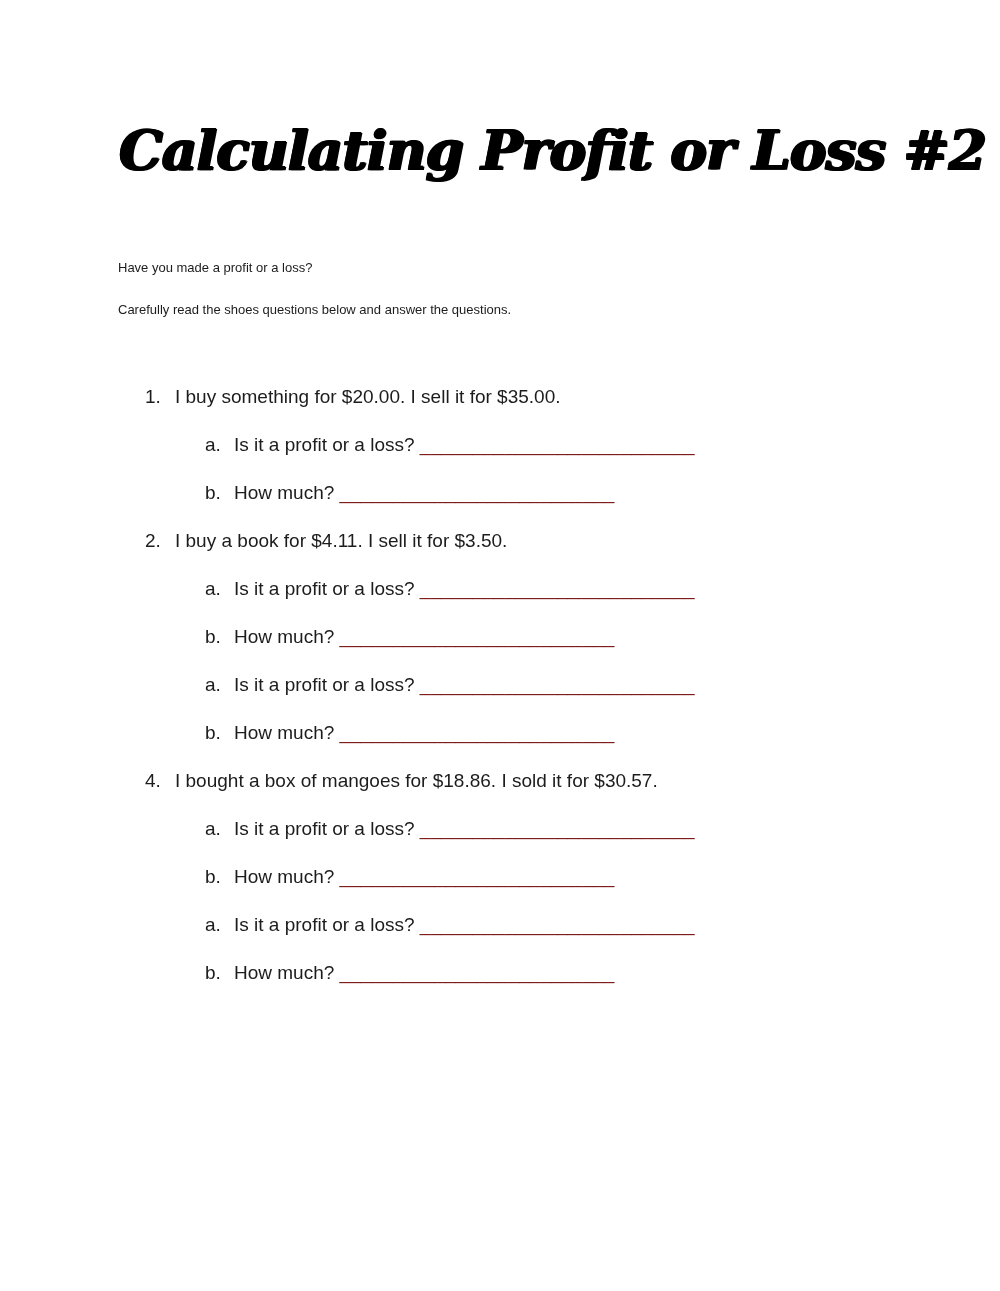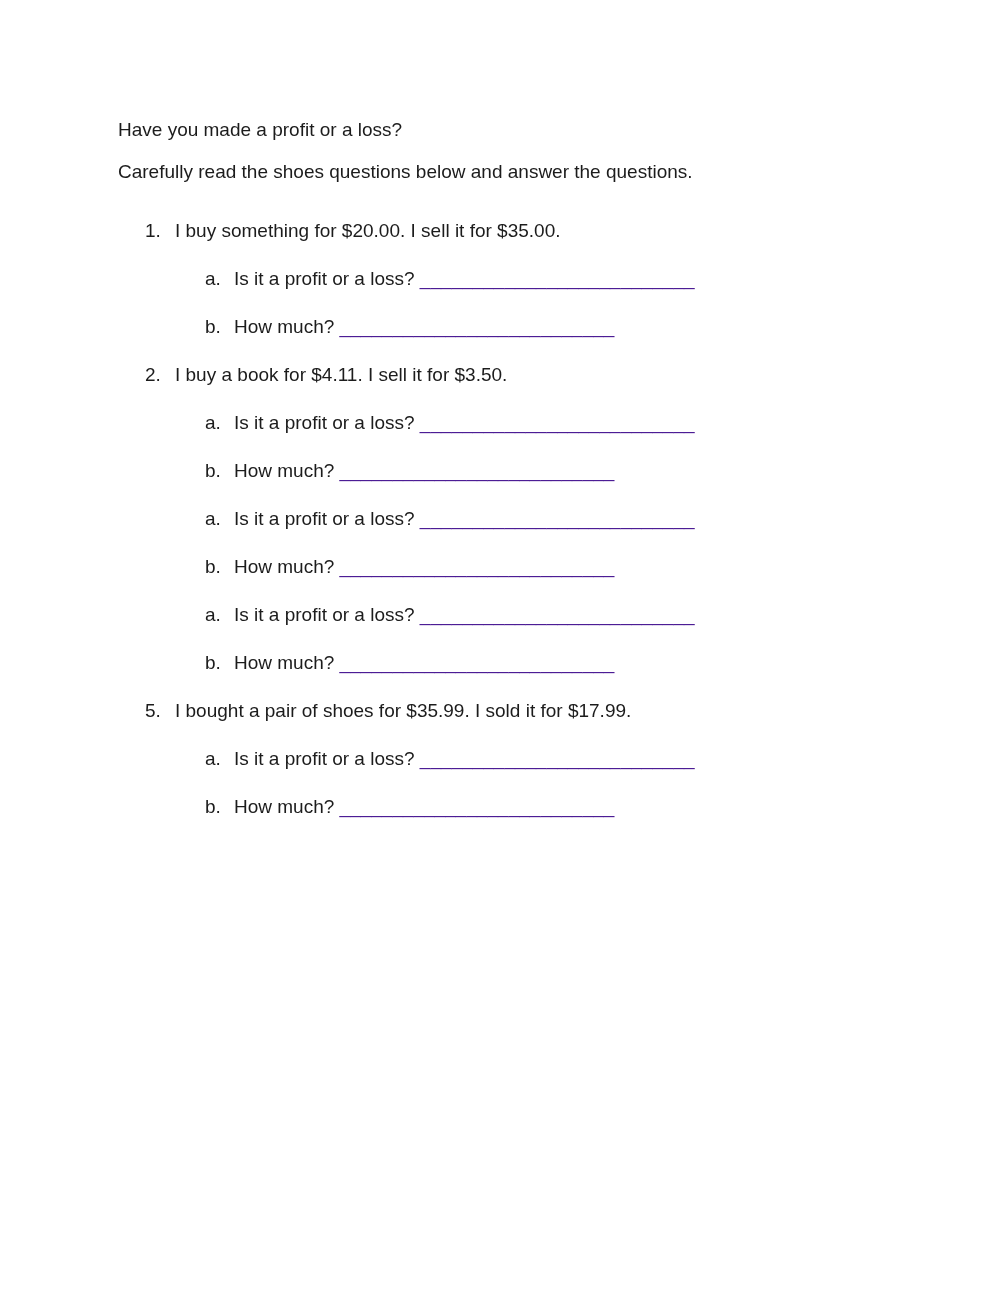--- a/index.html
+++ b/index.html
@@ -23,27 +23,27 @@
     font-weight: bold;
     font-size: 55px;
     line-height: 63px;
     letter-spacing: -1px;
     color: #000000;
     text-shadow: 1.4px 0 0 #000, 2.4px 0.6px 0 #000, 0 1px 0 #000;
     white-space: nowrap;
     margin-bottom: 75px;
   }
   .intro-line {
-    font-size: 19px;
+    font-size: 13px;
     line-height: 23px;
     margin-bottom: 19px;
     color: #1c1c1c;
   }
   .questions {
-    margin-top: 36px;
+    margin-top: 64px;
   }
   .q-line {
     font-size: 19px;
     line-height: 24px;
     margin-bottom: 24px;
     padding-left: 27px;
     white-space: nowrap;
   }
   .q-num {
     display: inline-block;
@@ -55,28 +55,29 @@
     margin-bottom: 24px;
     padding-left: 87px;
     white-space: nowrap;
   }
   .sub-letter {
     display: inline-block;
     width: 29px;
   }
   .blank {
     letter-spacing: 0;
-    color: #4c1d95;
+    color: #7f1d1d;
   }
 </style>
 </head>
 <body>
 
 <div class="page">
 
+  <h1 class="title">Calculating Profit or Loss #2</h1>
 
   <p class="intro-line">Have you made a profit or a loss?</p>
   <p class="intro-line">Carefully read the shoes questions below and answer the questions.</p>
 
   <div class="questions">
 
     <div>
       <div class="q-line">
         <span class="q-num">1.</span><span>I buy something for $20.00. I sell it for $35.00.</span>
       </div>
@@ -103,32 +104,32 @@
     <div>
       <div class="sub-line">
         <span class="sub-letter">a.</span><span>Is it a profit or a loss?</span>&nbsp;<span class="blank">__________________________</span>
       </div>
       <div class="sub-line">
         <span class="sub-letter">b.</span><span>How much?</span>&nbsp;<span class="blank">__________________________</span>
       </div>
     </div>
 
     <div>
+      <div class="q-line">
+        <span class="q-num">4.</span><span>I bought a box of mangoes for $18.86. I sold it for $30.57.</span>
+      </div>
       <div class="sub-line">
         <span class="sub-letter">a.</span><span>Is it a profit or a loss?</span>&nbsp;<span class="blank">__________________________</span>
       </div>
       <div class="sub-line">
         <span class="sub-letter">b.</span><span>How much?</span>&nbsp;<span class="blank">__________________________</span>
       </div>
     </div>
 
     <div>
-      <div class="q-line">
-        <span class="q-num">5.</span><span>I bought a pair of shoes for $35.99. I sold it for $17.99.</span>
-      </div>
       <div class="sub-line">
         <span class="sub-letter">a.</span><span>Is it a profit or a loss?</span>&nbsp;<span class="blank">__________________________</span>
       </div>
       <div class="sub-line">
         <span class="sub-letter">b.</span><span>How much?</span>&nbsp;<span class="blank">__________________________</span>
       </div>
     </div>
 
   </div>
 </div>

